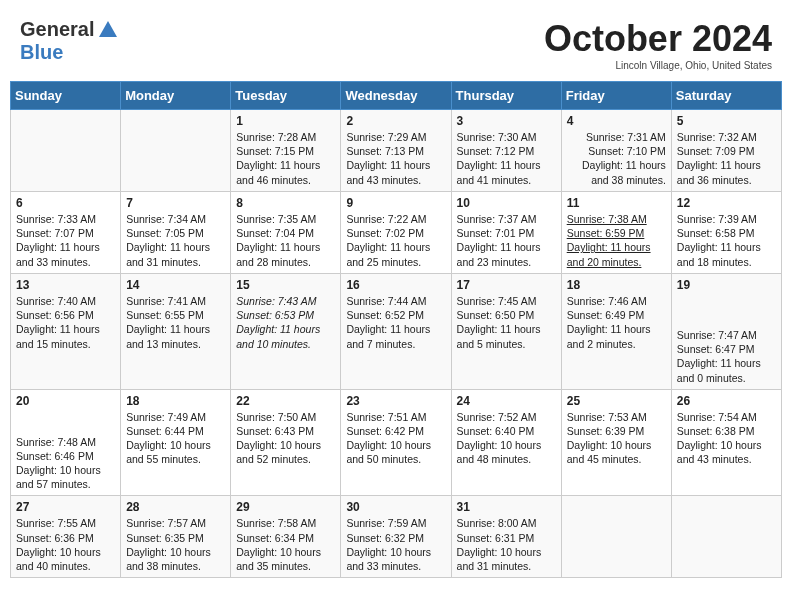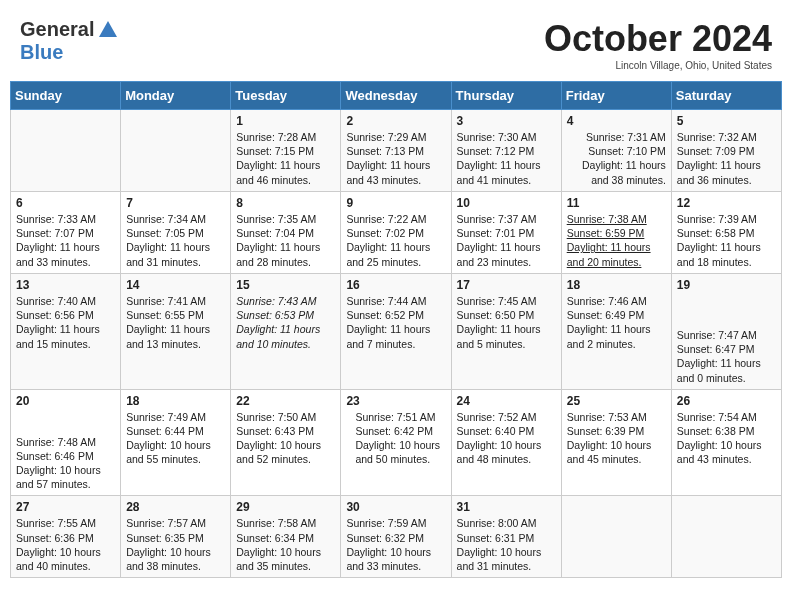--- a/index.html
+++ b/index.html
@@ -275,21 +275,21 @@
           </td>
           <td>
             <span class="day-num">22</span>
             <div class="cell-text" style="white-space: pre-line;">Sunrise: 7:50 AM
 Sunset: 6:43 PM
 Daylight: 10 hours
 and 52 minutes.</div>
           </td>
           <td>
             <span class="day-num">23</span>
-            <div class="cell-text" style="white-space: pre-line; margin-left: 9px;">Sunrise: 7:51 AM
+            <div class="cell-text" style="white-space: pre-line;">Sunrise: 7:51 AM
 Sunset: 6:42 PM
 Daylight: 10 hours
 and 50 minutes.</div>
           </td>
           <td>
             <span class="day-num">24</span>
             <div class="cell-text" style="white-space: pre-line;">Sunrise: 7:52 AM
 Sunset: 6:40 PM
 Daylight: 10 hours
 and 48 minutes.</div>

